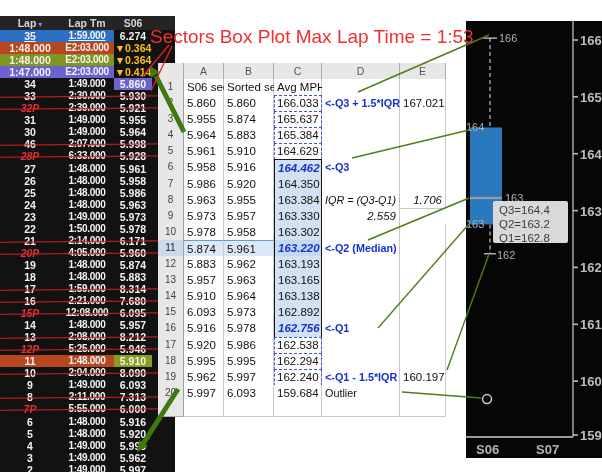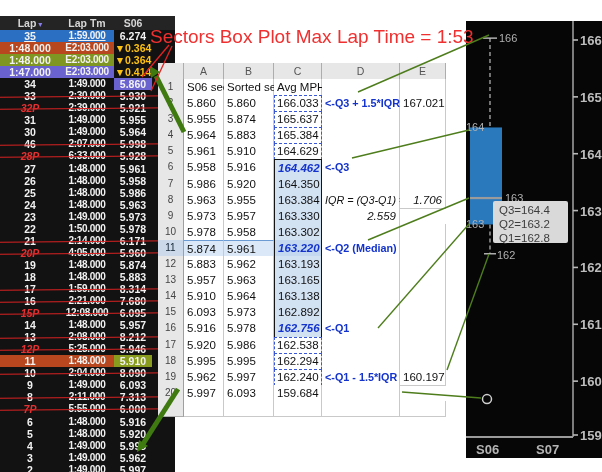--- a/index.html
+++ b/index.html
@@ -429,20 +429,21 @@
           <div class="scell col-b">5.997</div>
           <div class="scell col-c c-dashed">162.240</div>
           <div class="scell col-d d-blue">&lt;-Q1 - 1.5*IQR =</div>
           <div class="scell col-e">160.197</div>
         </div>
         <div class="srow">
           <div class="scell ncell">20</div>
           <div class="scell col-a">5.997</div>
           <div class="scell col-b">6.093</div>
           <div class="scell col-c">159.684</div>
+          <div class="scell col-d">Outlier</div>
           <div class="scell col-e"></div>
         </div>
         <div class="srow">
           <div class="scell ncell"></div>
           <div class="scell col-a"></div>
           <div class="scell col-b"></div>
           <div class="scell col-c"></div>
           <div class="scell col-d"></div>
           <div class="scell col-e"></div>
         </div>

